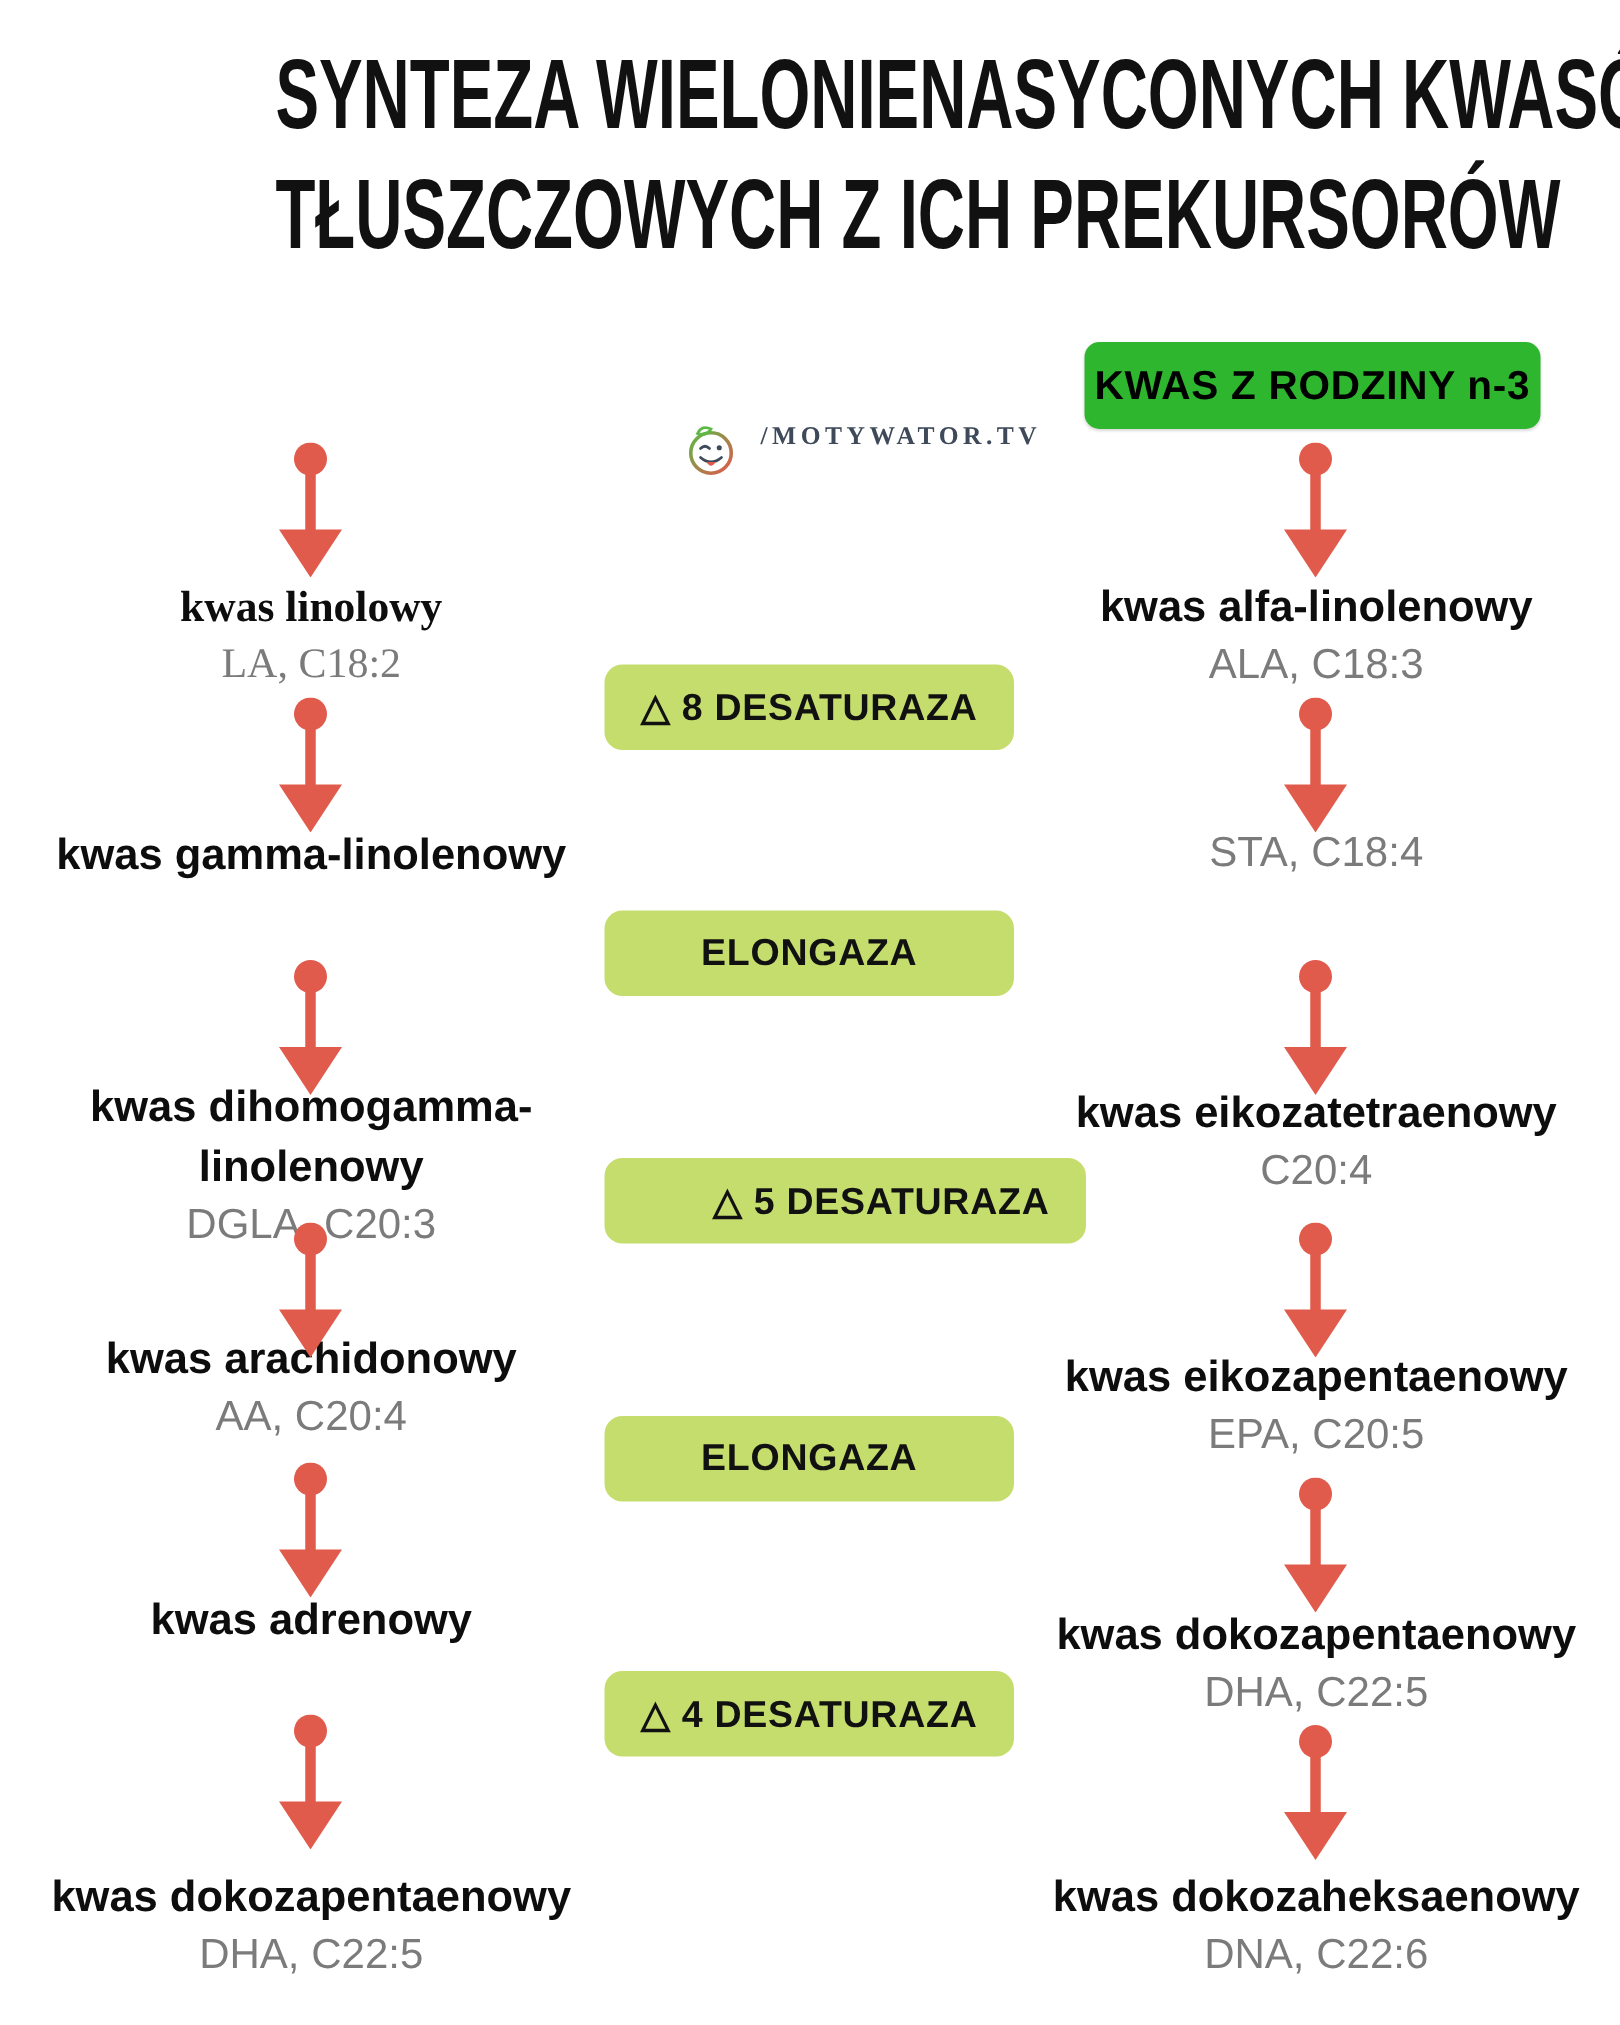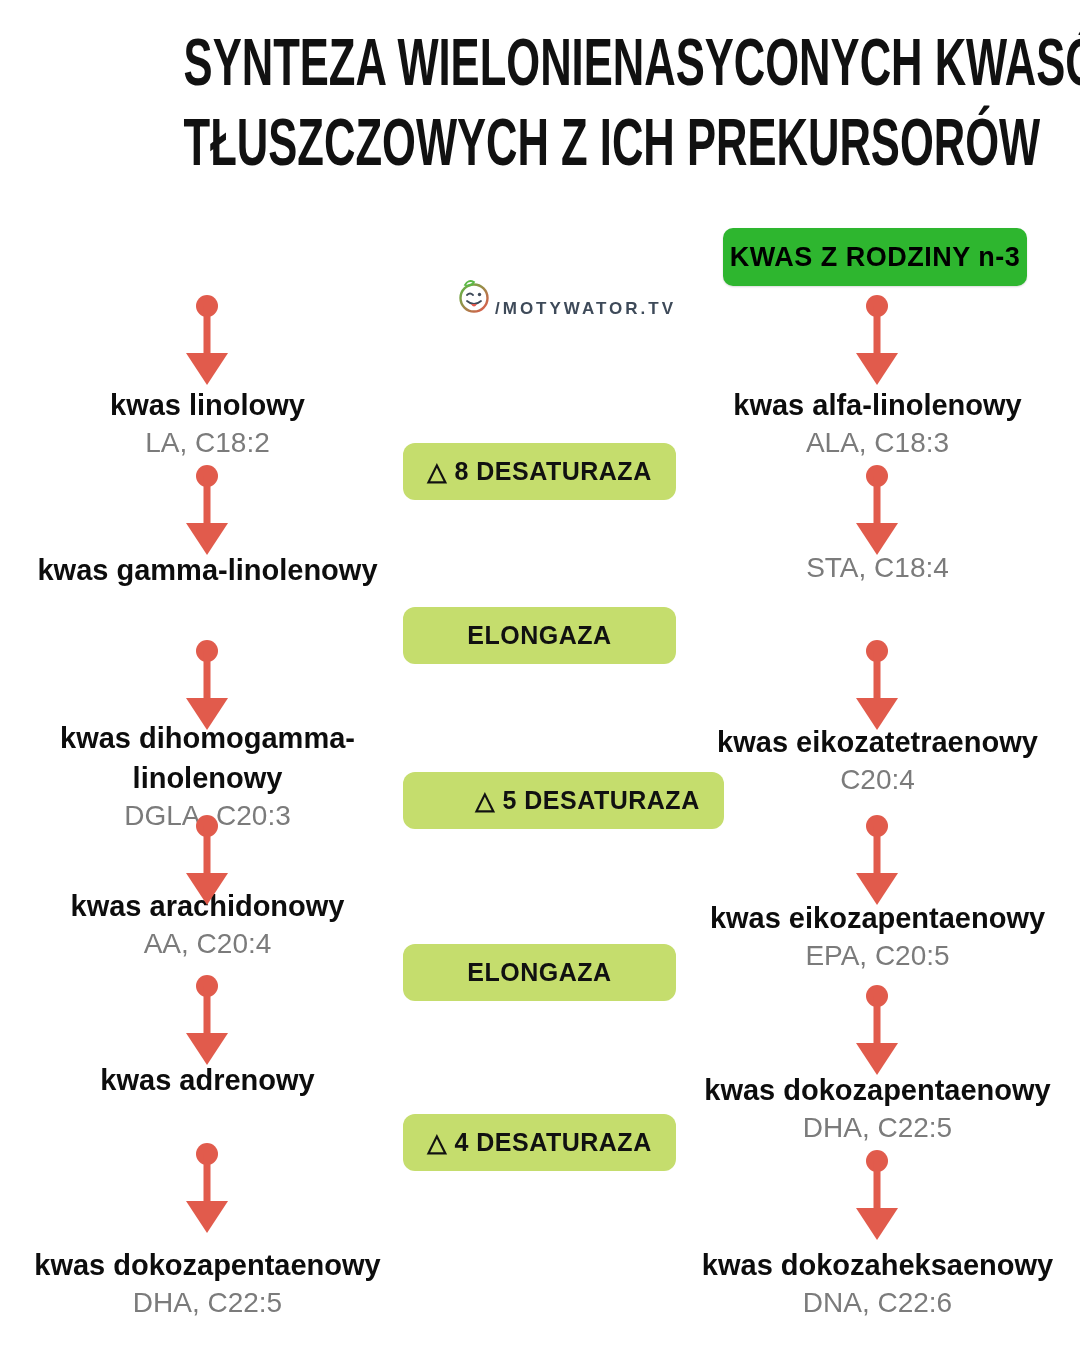--- a/index.html
+++ b/index.html
@@ -23,21 +23,21 @@
     background:var(--header-green,#2eb62f);
     display:flex;align-items:center;justify-content:center;
     font-size:27px;font-weight:bold;color:#000;letter-spacing:0.5px;
     box-shadow:0 1px 2px rgba(0,0,0,0.15);
   }
   .family-header.left{left:55px;top:228px;width:305px;}
   .family-header.right{left:723px;top:228px;width:304px;}
   
   .logo{
     position:absolute;top:281px;left:455px;height:38px;
-    display:flex;align-items:flex-end;gap:2px;
+    display:flex;align-items:flex-start;gap:14px;font-family:Liberation Serif, serif;
   }
   .logo-text{
     color:var(--logo-text,#3e4a59);font-size:17px;font-weight:bold;
     letter-spacing:3px;white-space:nowrap;
   }
   
   .chain-item{
     position:absolute;width:375px;text-align:center;
   }
   .chain-item.left-col{left:20px;}
@@ -92,21 +92,21 @@
     </span>
     <span class="logo-text">/MOTYWATOR.TV</span>
   </div>
 
   <div class="enzyme-box" style="top:443px;">△ 8 DESATURAZA</div>
   <div class="enzyme-box" style="top:607px;">ELONGAZA</div>
   <div class="enzyme-box" style="top:772px;padding-left:48px;">△ 5 DESATURAZA</div>
   <div class="enzyme-box" style="top:944px;">ELONGAZA</div>
   <div class="enzyme-box" style="top:1114px;">△ 4 DESATURAZA</div>
 
-  <div class="chain-item left-col" style="top:385px;">
+  <div class="chain-item left-col" style="top:385px;font-family:Liberation Serif, serif;">
     <div class="chain-name">kwas linolowy</div>
     <div class="chain-formula">LA, C18:2</div>
   </div>
   <div class="chain-item left-col" style="top:550px;">
     <div class="chain-name">kwas gamma-linolenowy</div>
   </div>
   <div class="chain-item left-col" style="top:718px;">
     <div class="chain-name">kwas dihomogamma-linolenowy</div>
     <div class="chain-formula">DGLA, C20:3</div>
   </div>

